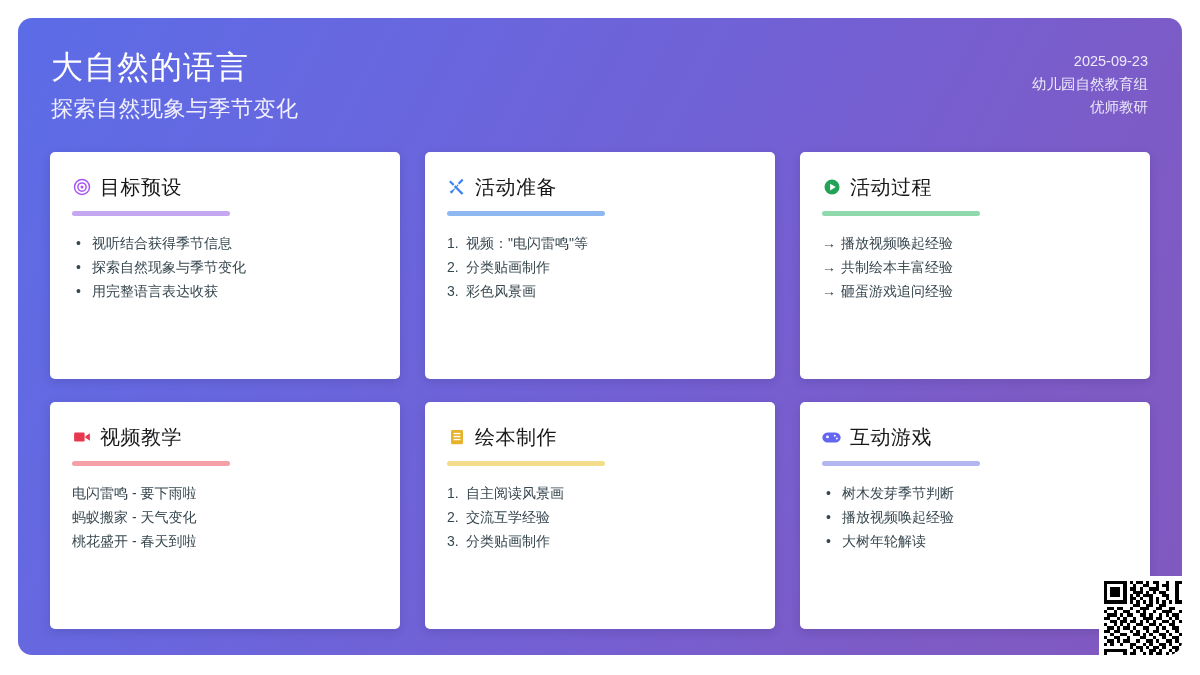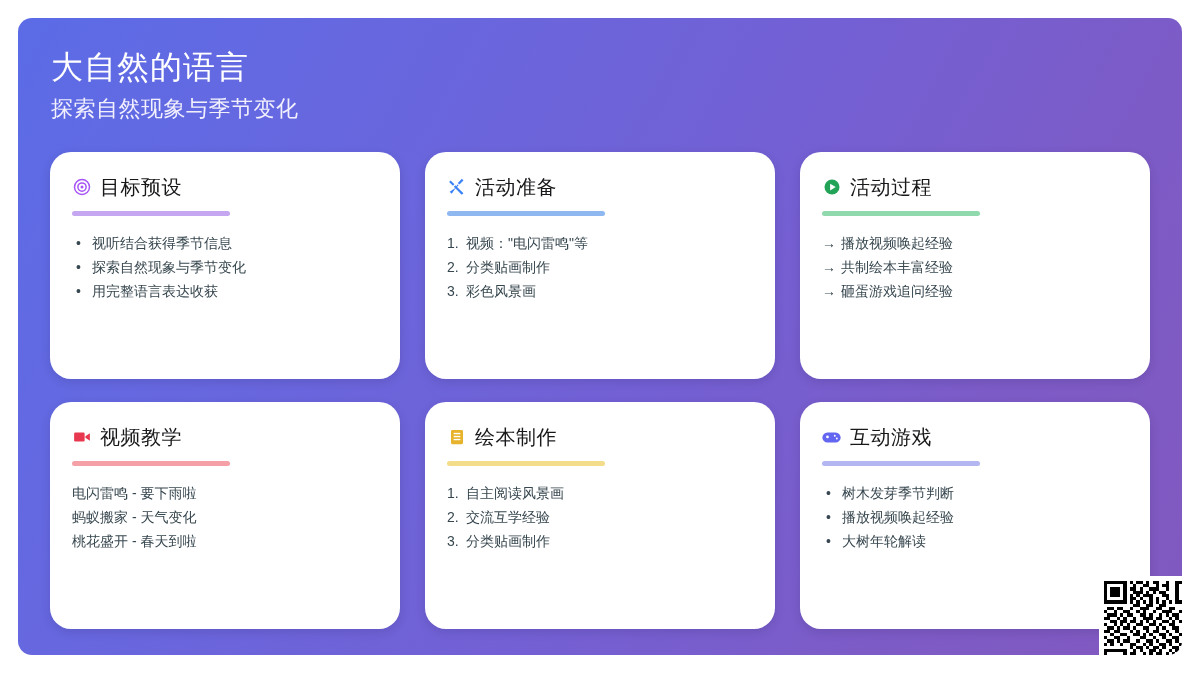--- a/index.html
+++ b/index.html
@@ -71,21 +71,21 @@
     top: 134px;
     width: 1100px;
     display: grid;
     grid-template-columns: repeat(3, 1fr);
     grid-template-rows: 227px 227px;
     column-gap: 25px;
     row-gap: 23px;
   }
   .card {
     background: #ffffff;
-    border-radius: 21px;
+    border-radius: 5px;
     box-shadow: 0 3px 10px rgba(40, 30, 80, 0.16);
     padding: 20px 22px 18px 22px;
     box-sizing: border-box;
     position: relative;
   }
   .card-head {
     display: flex;
     align-items: center;
     gap: 9px;
     height: 30px;
@@ -146,20 +146,25 @@
   .qr-wrap svg { display: block; }
 </style>
 </head>
 <body>
 
 <div class="slide">
 
   <div class="header">
     <div class="header-title">大自然的语言</div>
     <div class="header-subtitle">探索自然现象与季节变化</div>
+    <div class="header-meta">
+      <div>2025-09-23</div>
+      <div>幼儿园自然教育组</div>
+      <div>优师教研</div>
+    </div>
   </div>
 
   <div class="grid" id="card-grid">
       <div class="card">
         <div class="card-head">
           <span class="card-icon">
             <svg width="18" height="18" viewBox="0 0 24 24">
               <circle cx="12" cy="12" r="10" fill="none" stroke="#a855f7" stroke-width="2"></circle>
               <circle cx="12" cy="12" r="5.5" fill="none" stroke="#a855f7" stroke-width="2"></circle>
               <circle cx="12" cy="12" r="2" fill="#a855f7"></circle>

